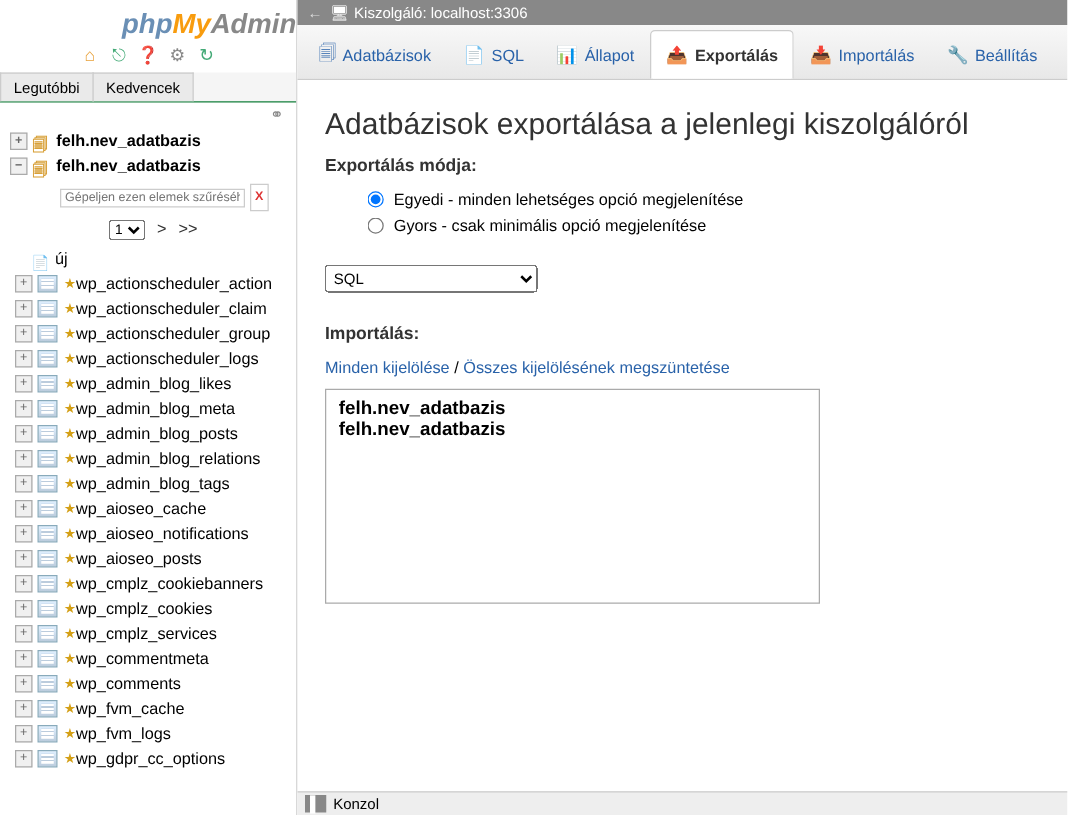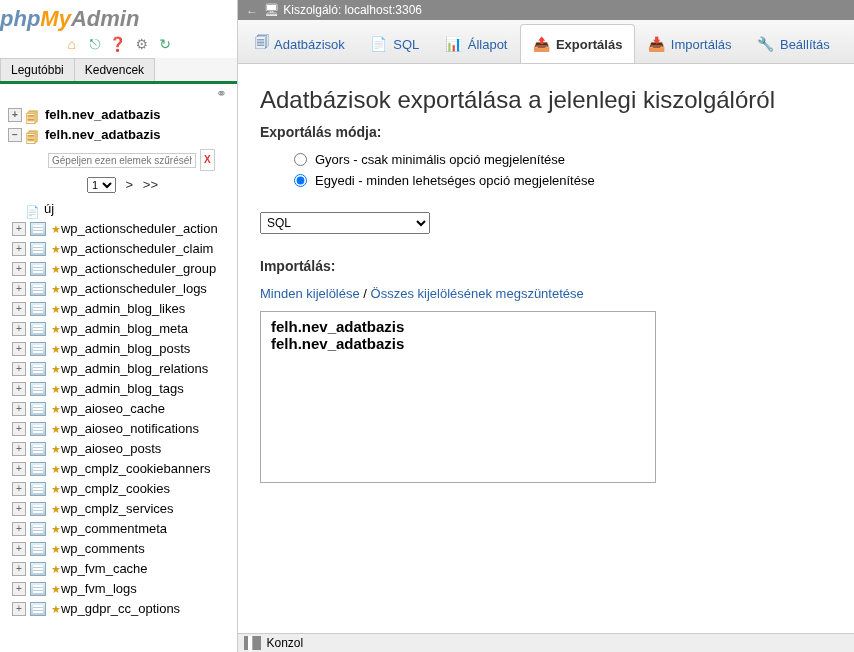--- a/index.html
+++ b/index.html
@@ -14,21 +14,21 @@
     }
     .sidebar {
       width: 238px;
       height: 100%;
       border-right: 1px solid #ccc;
       background: #fff;
       overflow: hidden;
       position: relative;
     }
     .logo {
-      text-align: left;
+      text-align: right;
       padding: 6px 0 2px;
       font-size: 22px;
       font-weight: bold;
       font-style: italic;
       font-family: Verdana, sans-serif;
     }
     .logo .p1 { color: #6a8fb5; }
     .logo .p2 { color: #f89c0e; }
     .logo .p3 { color: #888; }
     .toolbar-icons {
@@ -43,21 +43,21 @@
       vertical-align: middle;
       cursor: pointer;
     }
     .ico-home { color: #e8a13a; font-size: 14px; }
     .ico-exit { color: #4a7; font-size: 14px; }
     .ico-doc { color: #6a8; font-size: 14px; }
     .ico-gear { color: #888; font-size: 14px; }
     .ico-reload { color: #4a7; font-size: 14px; }
     .nav-tabs {
       display: flex;
-      border-bottom: 3px solid #15803d;
+      border-bottom: 1px solid #15803d;
       background: #f5f5f5;
     }
     .nav-tabs div {
       padding: 4px 10px;
       background: #eaeaea;
       border: 1px solid #ccc;
       border-bottom: none;
       margin-right: -1px;
       cursor: pointer;
       font-size: 12px;
@@ -476,26 +476,26 @@
         <span class="tico">🔧</span>
         <span>Beállítás</span>
       </div>
   </div>
   <div class="content">
     <h1>Adatbázisok exportálása a jelenlegi kiszolgálóról</h1>
 
     <div class="sect-label">Exportálás módja:</div>
     <div class="radio-group">
       <div class="radio-row">
+        <input type="radio" name="em" checked="" style="">
+        <span>Egyedi - minden lehetséges opció megjelenítése</span>
+      </div>
+      <div class="radio-row">
         <input type="radio" name="em" style="">
         <span>Gyors - csak minimális opció megjelenítése</span>
-      </div>
-      <div class="radio-row">
-        <input type="radio" name="em" checked="" style="">
-        <span>Egyedi - minden lehetséges opció megjelenítése</span>
       </div>
     </div>
 
     <div class="format-select">
       <select><option>SQL</option></select>
     </div>
 
     <div class="sect-label">Importálás:</div>
     <div class="select-links">
       <a>Minden kijelölése</a>

